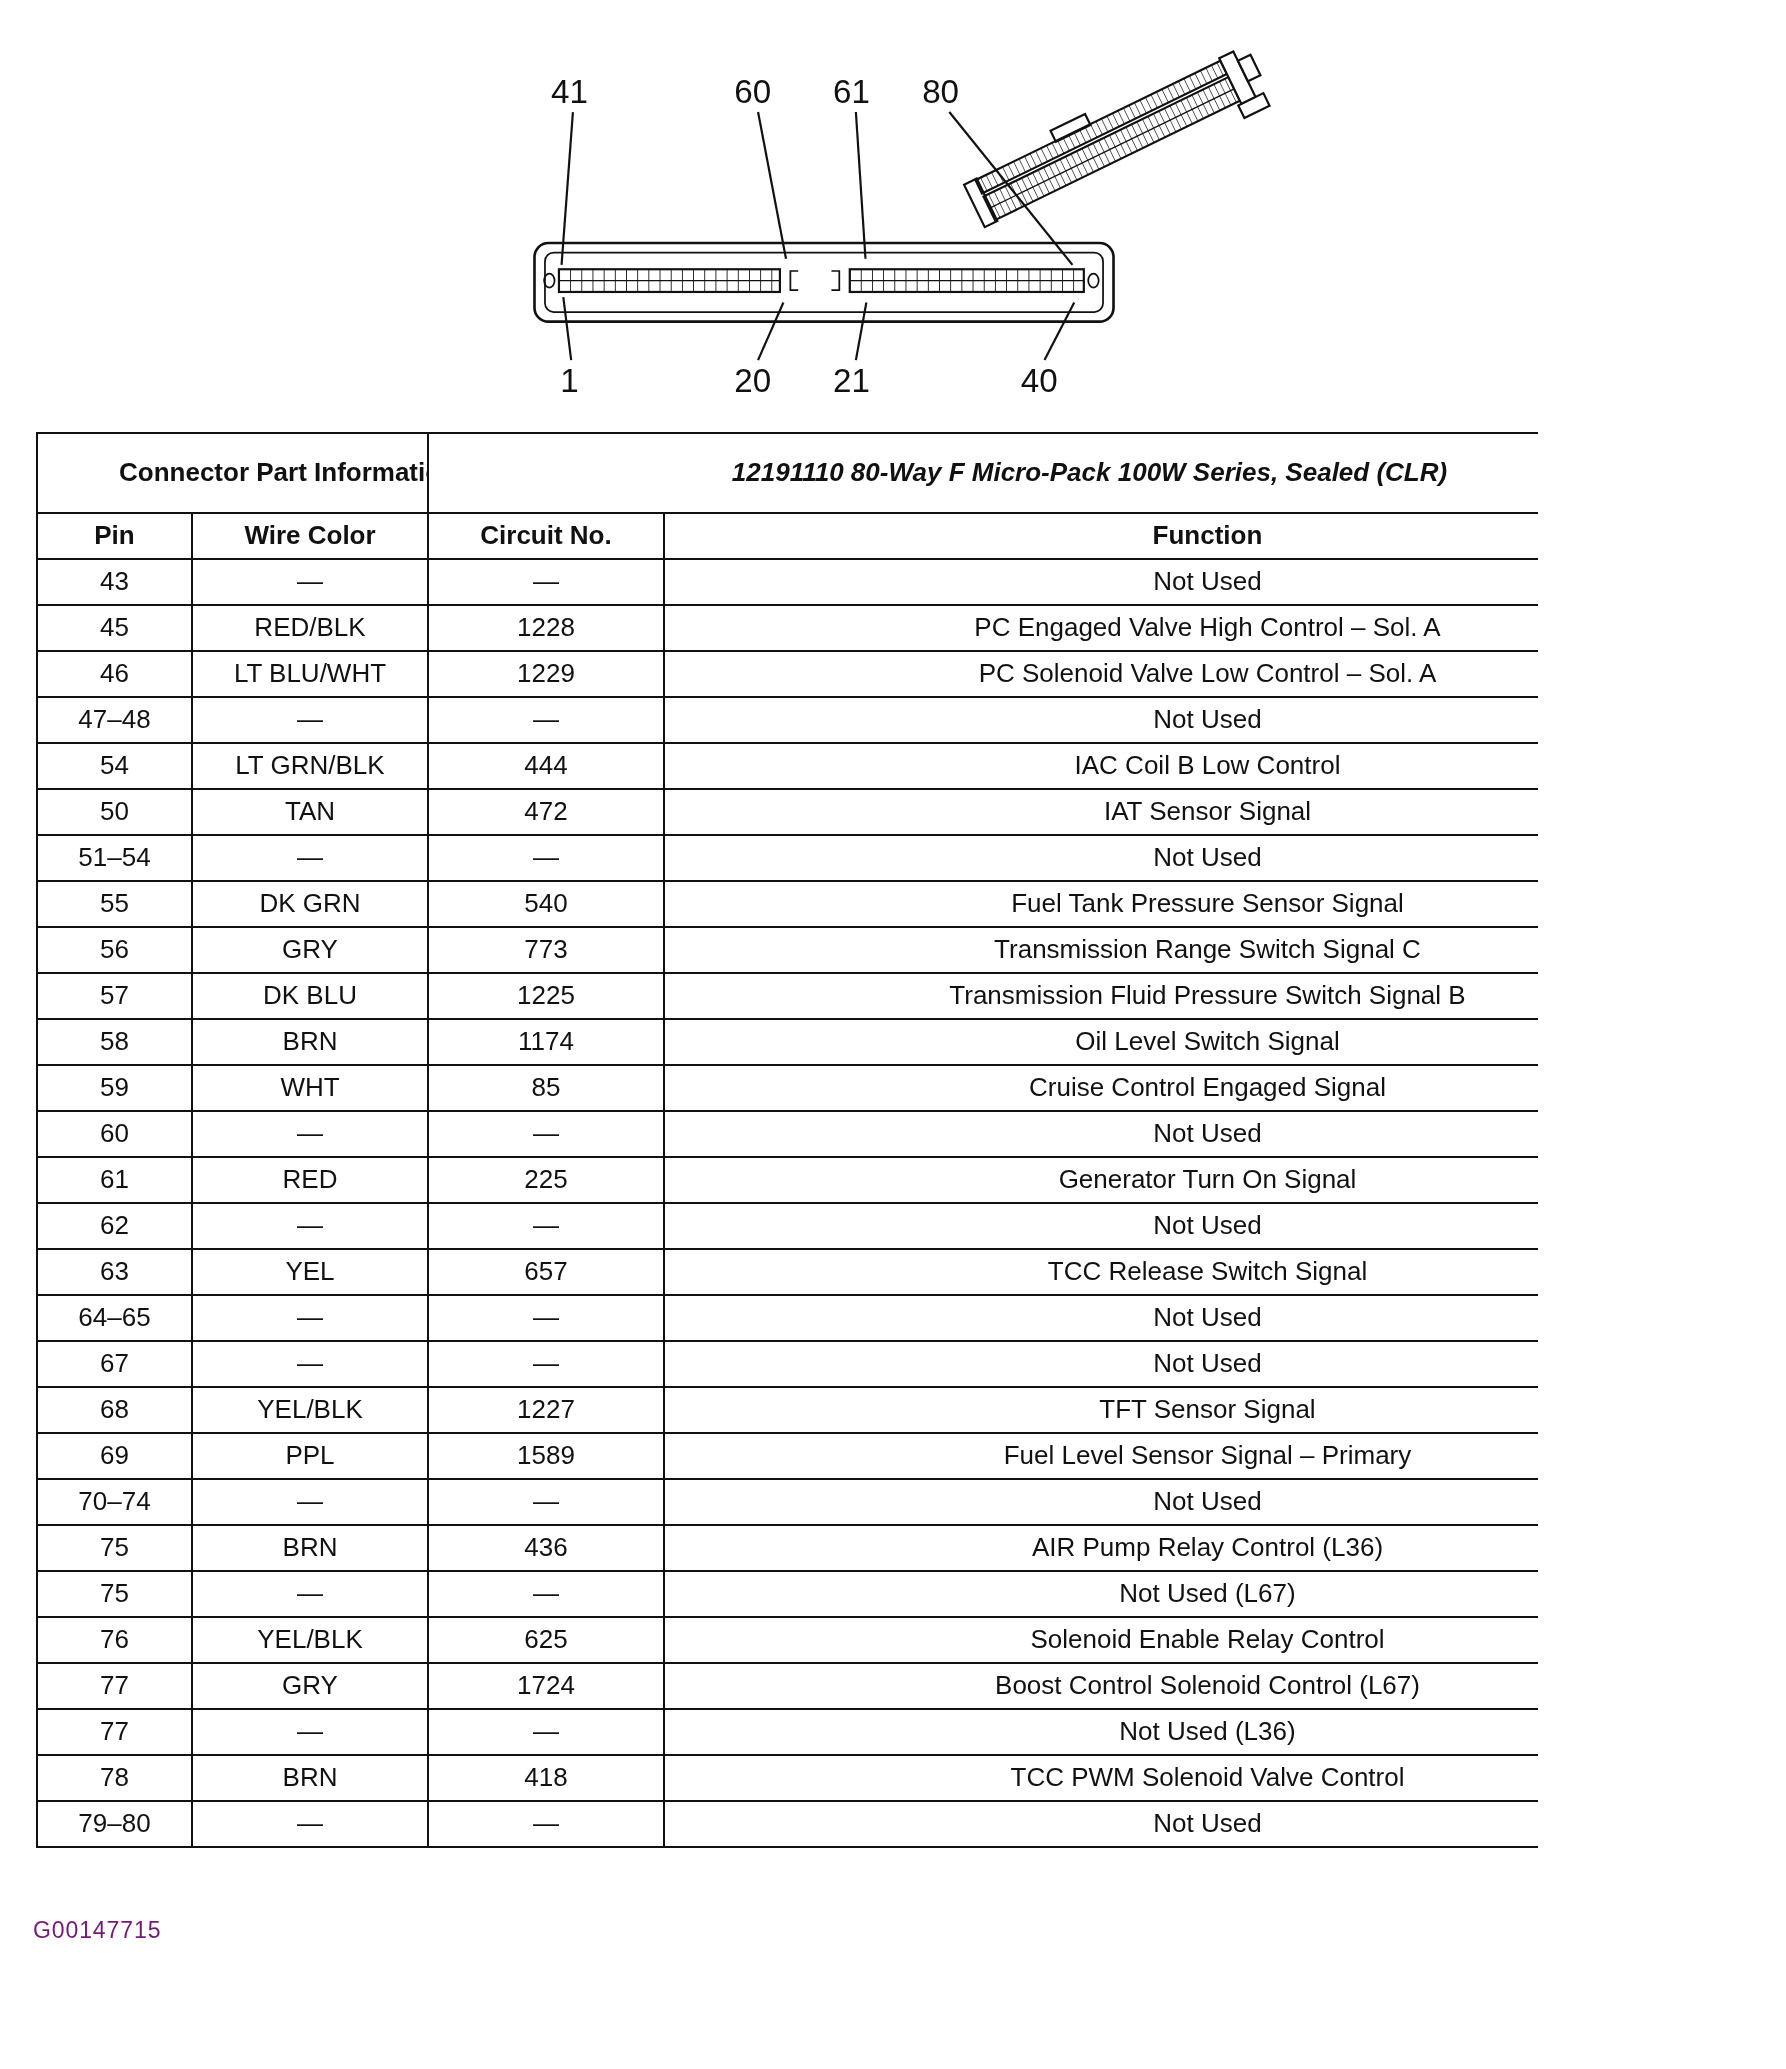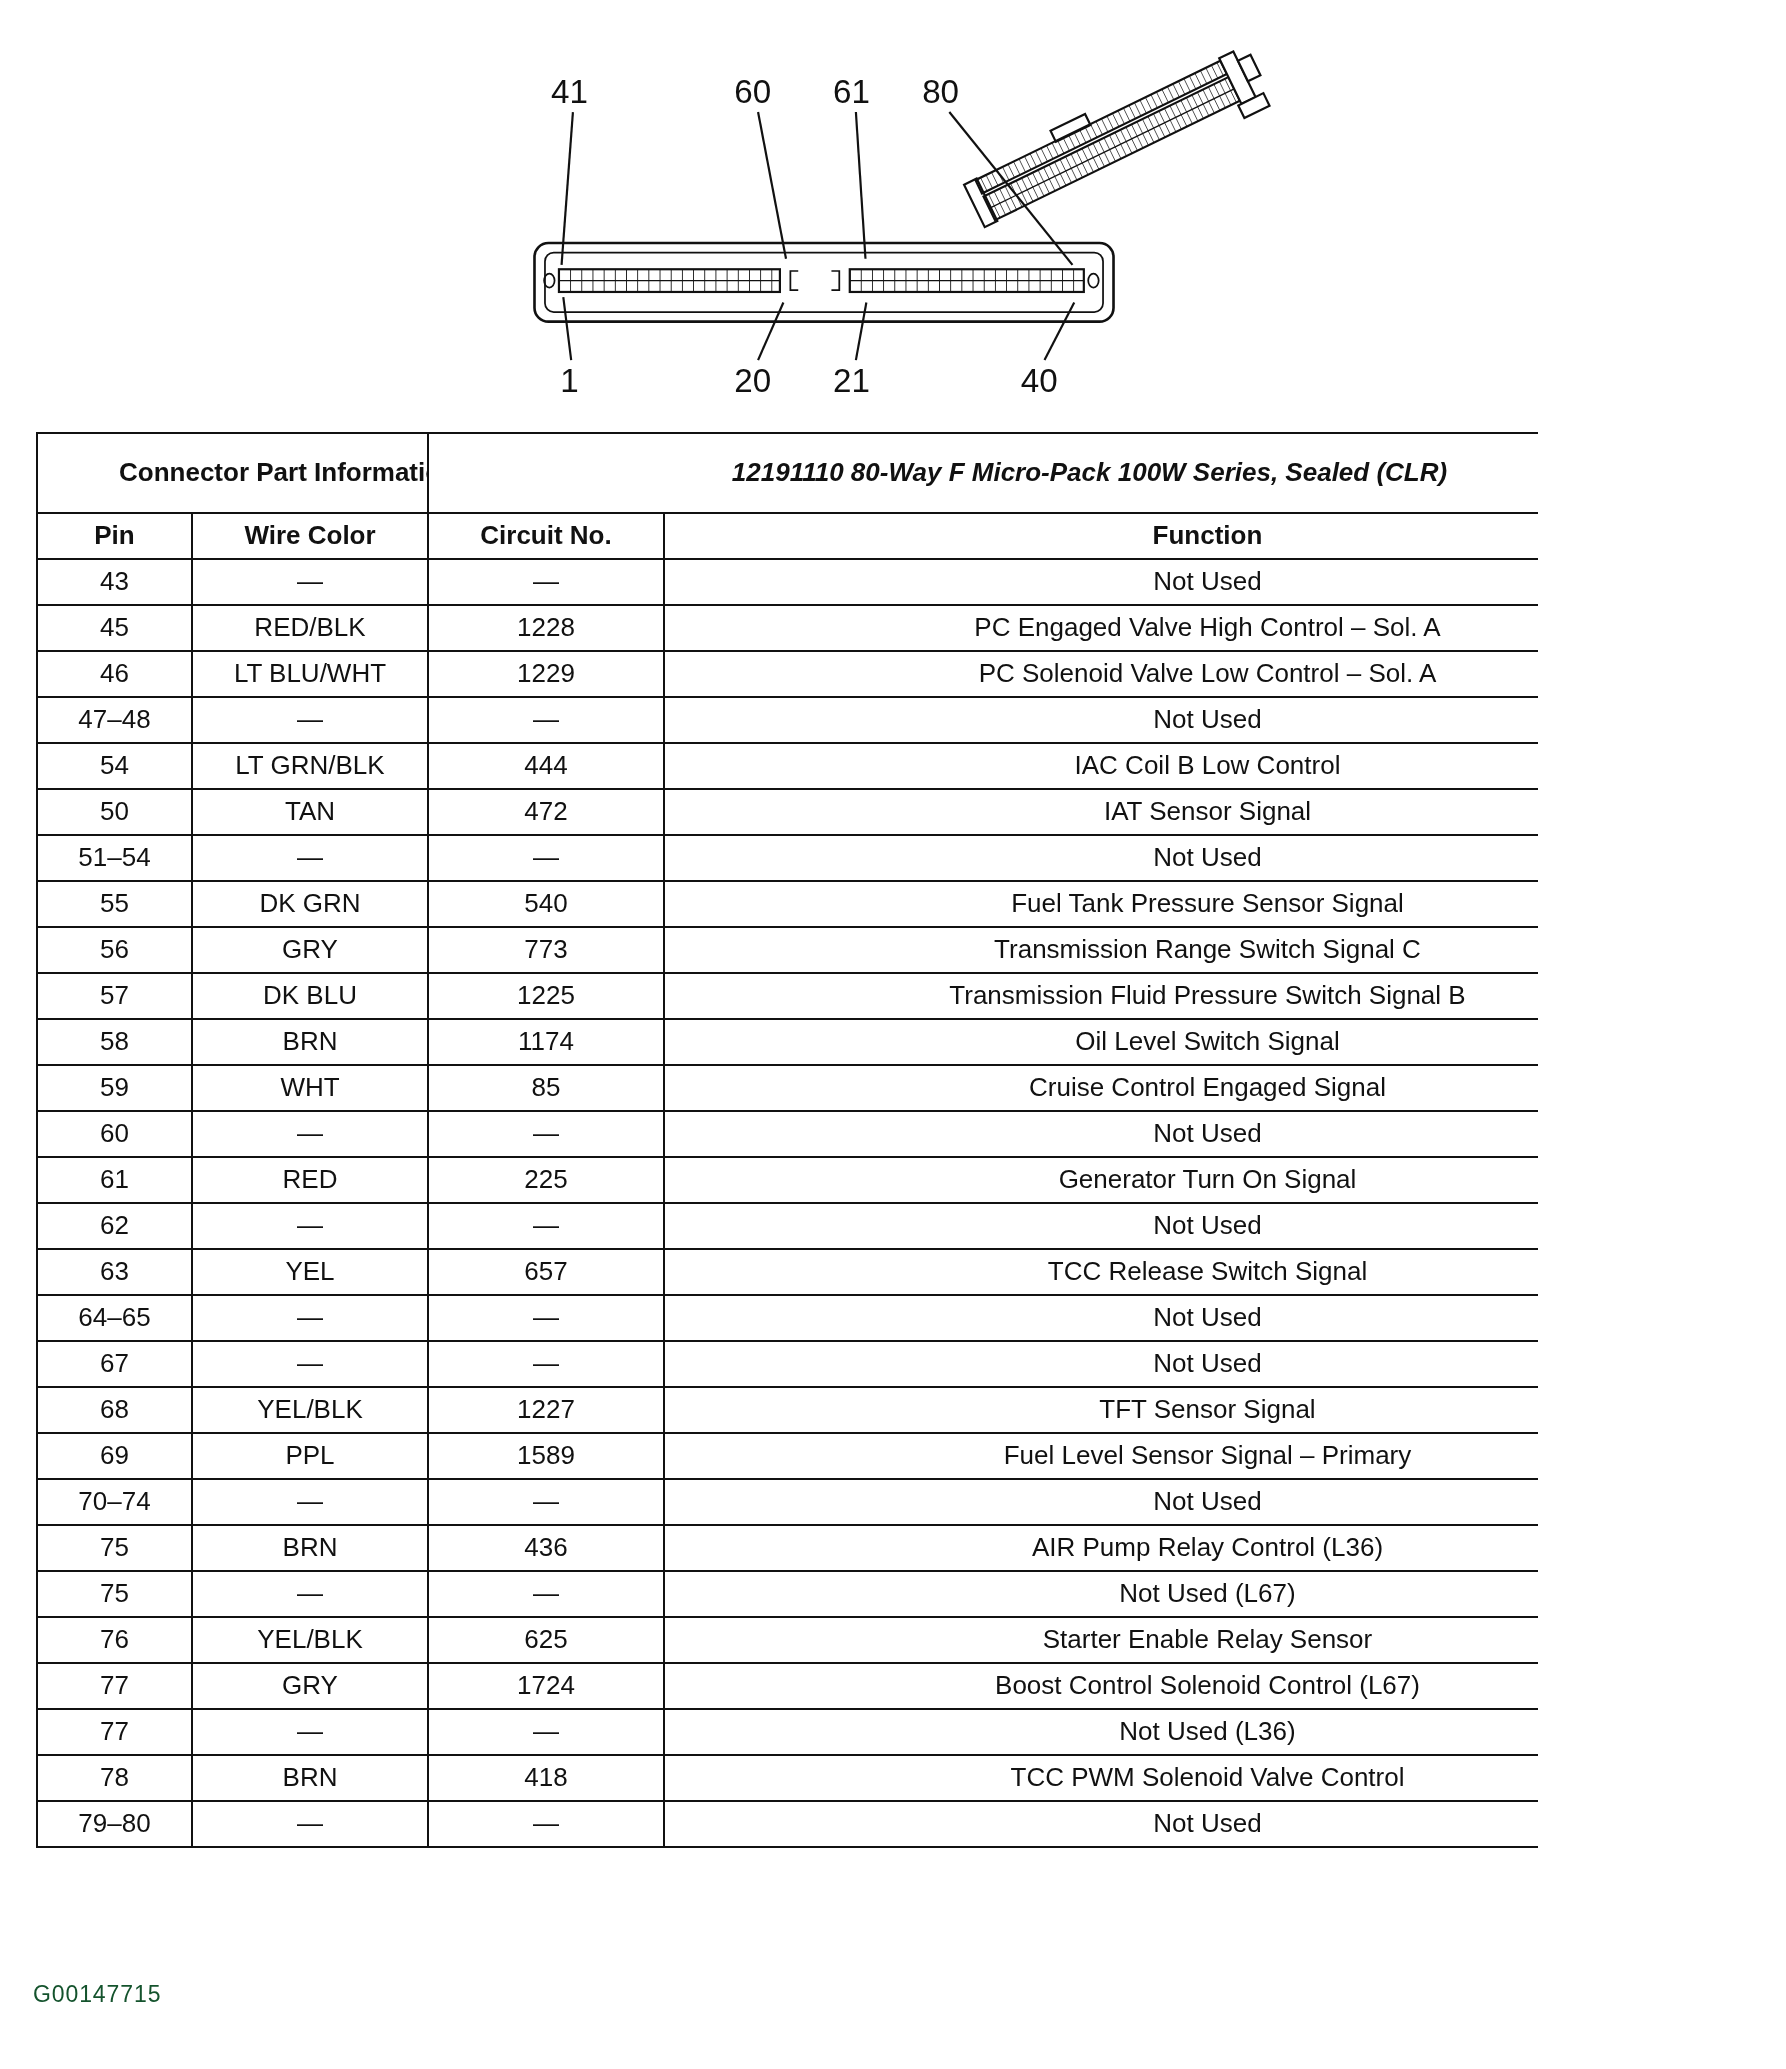--- a/index.html
+++ b/index.html
@@ -36,22 +36,22 @@
   }
   table.pinout tr { height: 46px; }
   table.pinout tr.title-row { height: 80px; }
   th.part-info { font-weight: bold; white-space: normal; }
   th.part-info .wrap { max-width: 227px; margin: 0 auto; }
   th.part-title { font-weight: bold; text-align: left; padding-left: 17.5px; font-style: italic; }
   th.colhead { font-weight: bold; }
   td.func { text-align: left; padding-left: 15.7px; margin-left: 31px; }
 
   .figure-code {
-    position: absolute; left: 33px; top: 1981px;
-    font-size: 23px; color: #14532d; letter-spacing: 0.9px;
+    position: absolute; left: 33px; top: 1917px;
+    font-size: 23px; color: #701a75; letter-spacing: 0.9px;
   }
 </style>
 </head>
 <body>
 
 <div class="page">
 
   <div class="diagram">
     <svg width="1786" height="411" viewBox="0 0 2045 470">
       <defs>
@@ -274,21 +274,21 @@
         <tr>
           <td>75</td>
           <td>—</td>
           <td>—</td>
           <td class="func">Not Used (L67)</td>
         </tr>
         <tr>
           <td>76</td>
           <td>YEL/BLK</td>
           <td>625</td>
-          <td class="func">Starter Enable Relay Sensor</td>
+          <td class="func">Solenoid Enable Relay Control</td>
         </tr>
         <tr>
           <td>77</td>
           <td>GRY</td>
           <td>1724</td>
           <td class="func">Boost Control Solenoid Control (L67)</td>
         </tr>
         <tr>
           <td>77</td>
           <td>—</td>

